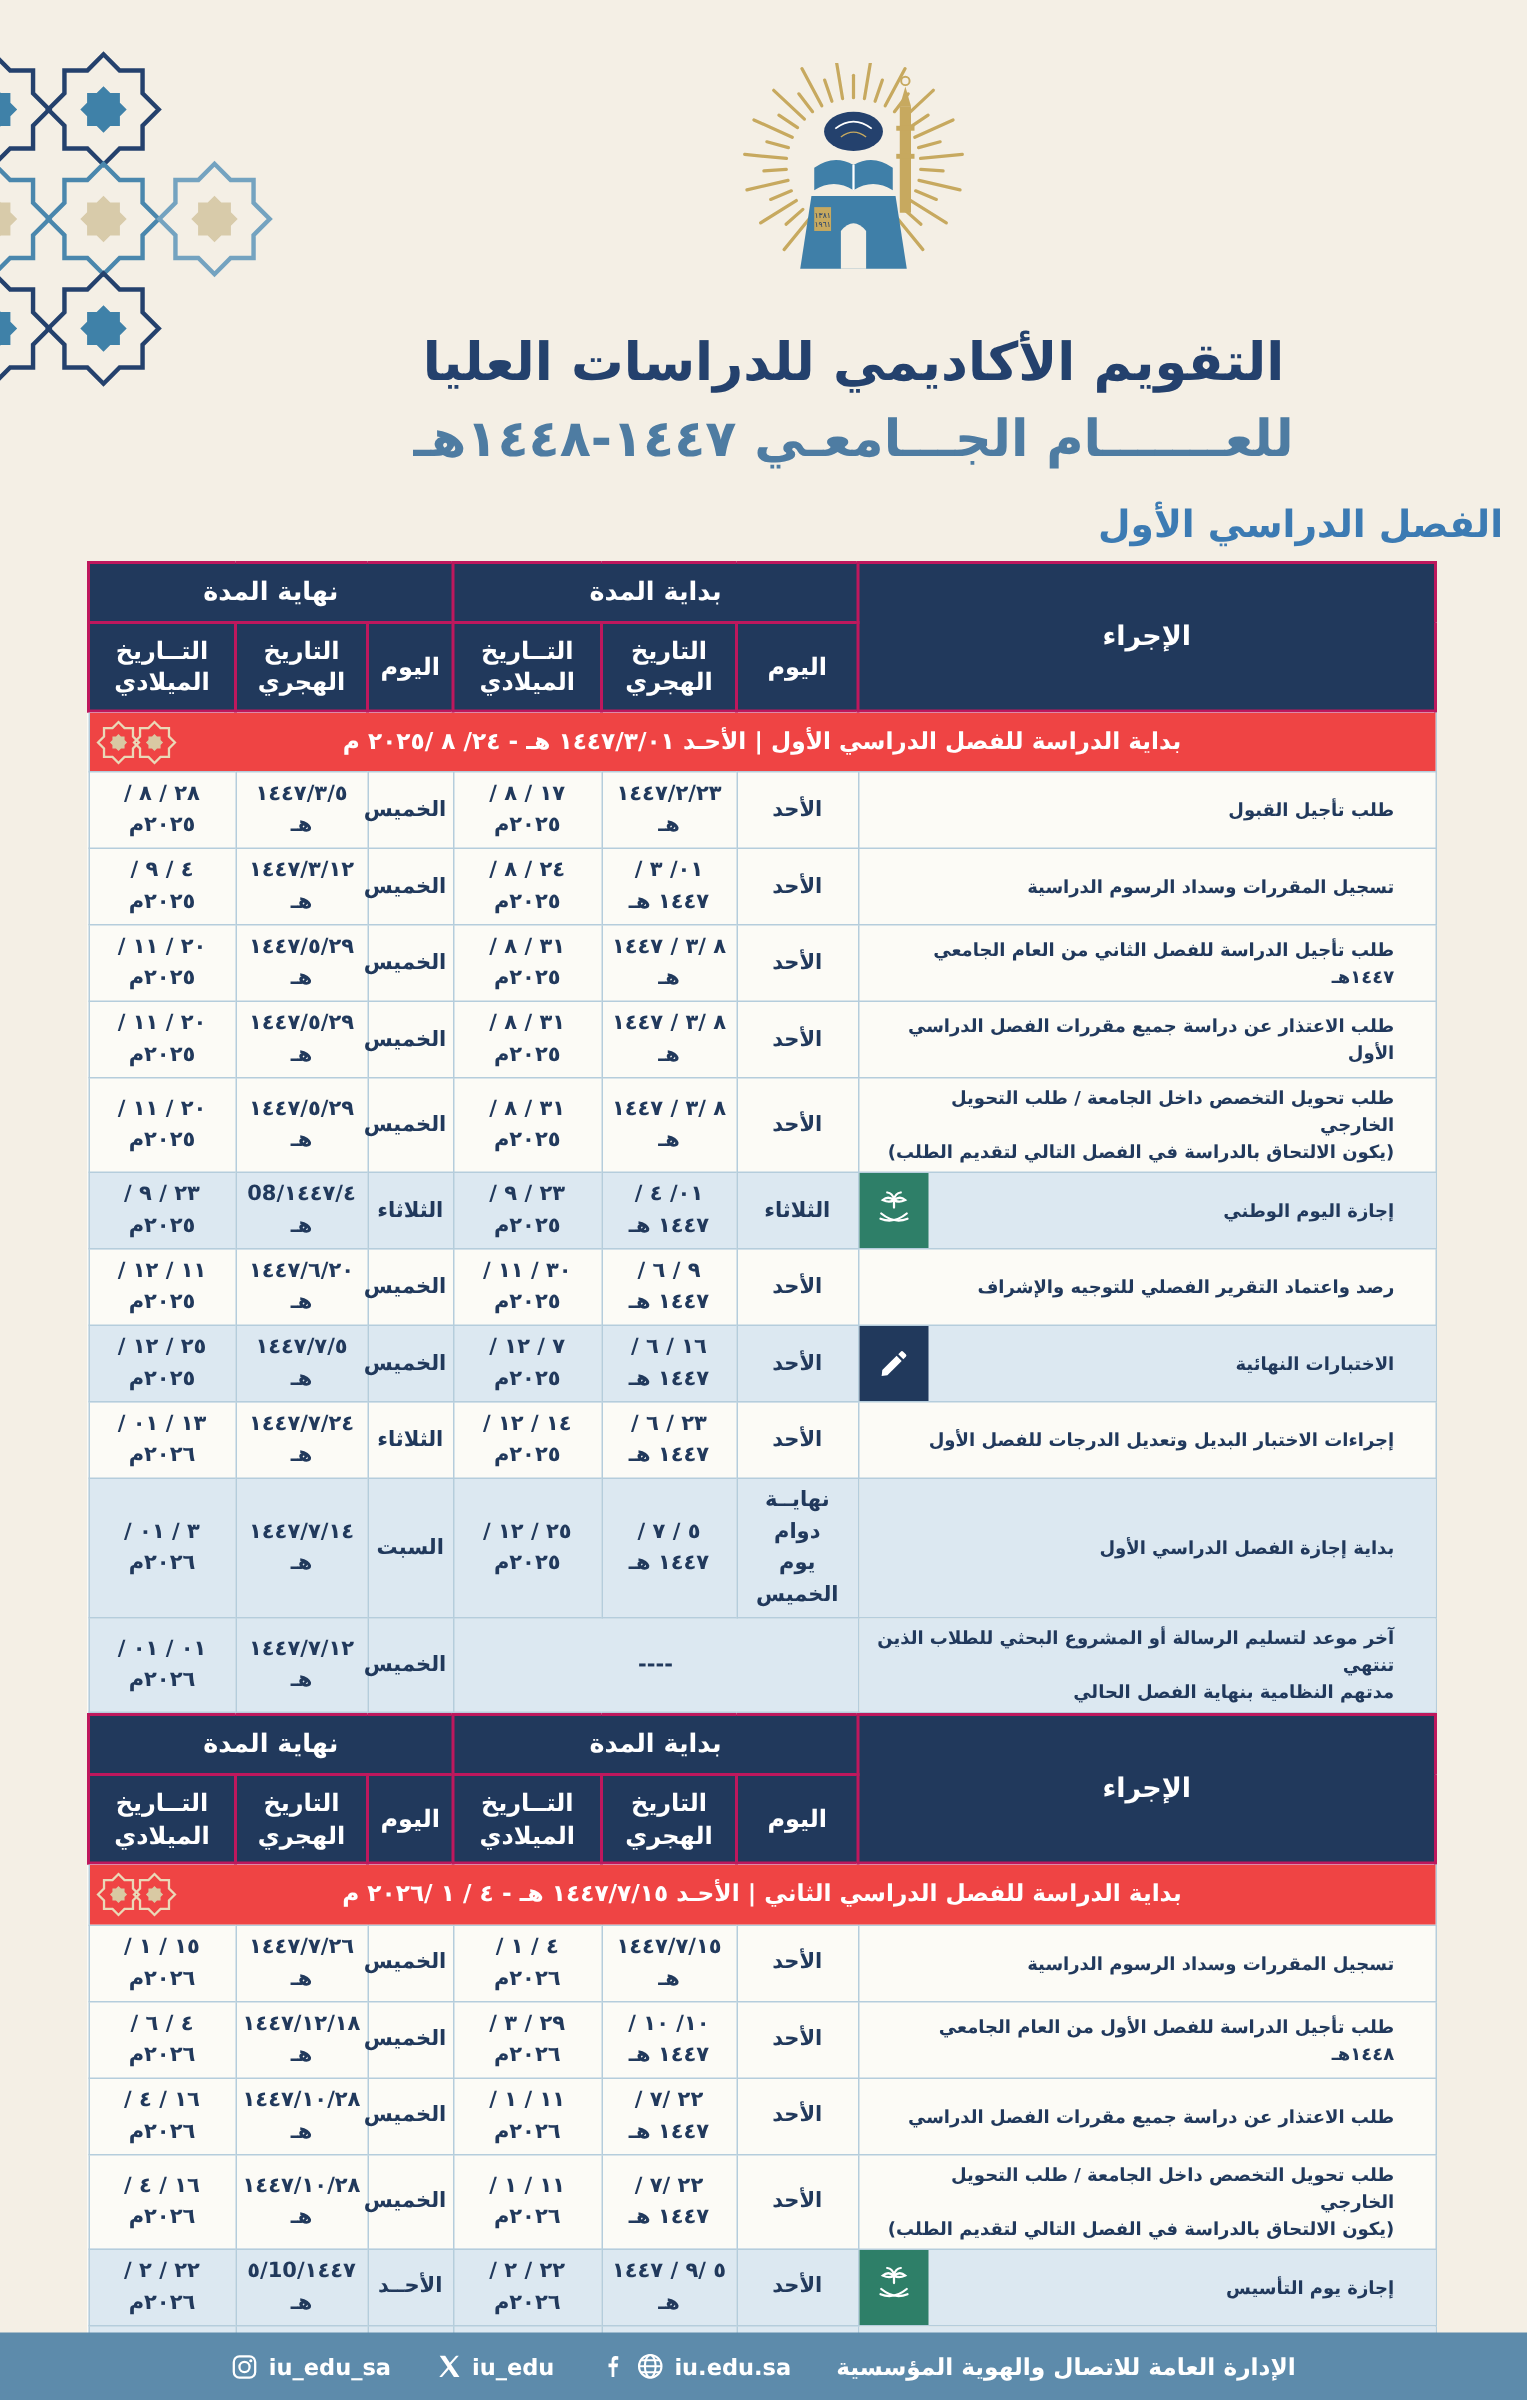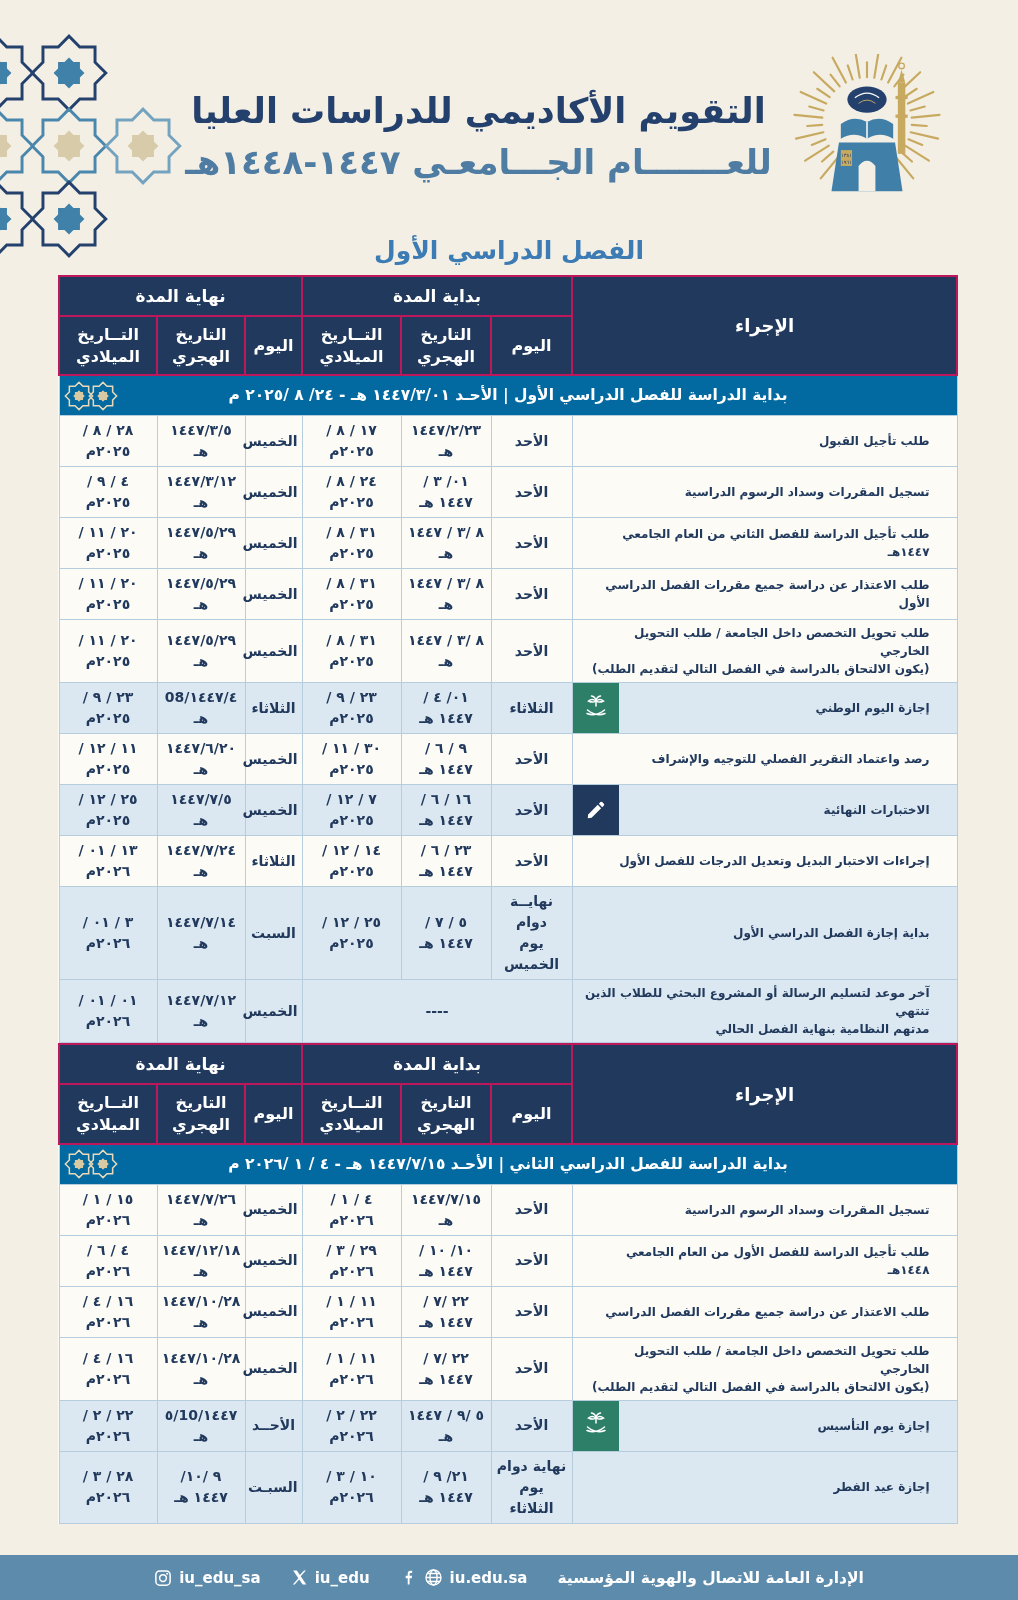--- a/index.html
+++ b/index.html
@@ -1,34 +1,34 @@
 <!DOCTYPE html>
 <html lang="ar" dir="rtl"><head>
 <meta charset="utf-8">
 <style>
   html,body{margin:0;padding:0}
   body{font-family:"DejaVu Sans",sans-serif;}
   .page{position:relative;width:1018px;height:1600px;background:#f4efe5;overflow:hidden;direction:rtl}
   
   #decor{position:absolute;top:26px;left:0;pointer-events:none}
   
-  .header{display:flex;flex-direction:row;align-items:center;justify-content:center;gap:9px;padding:54px 0 6px 0;padding-left:120px}
+  .header{display:flex;flex-direction:column;align-items:center;justify-content:center;gap:9px;padding:42px 0 6px 0;padding-left:120px}
   .titles{text-align:center}
   .title1{font-size:35px;font-weight:bold;color:#24416d;line-height:1.45}
   .title2{font-size:34px;font-weight:bold;color:#4e7ca2;line-height:1.5}
   
-  .section-title{text-align:center;font-size:25px;font-weight:bold;color:#3c7bb3;margin:10px 0 10px 0}
+  .section-title{font-size:25px;font-weight:bold;color:#3c7bb3;margin:10px 16px 10px 0}
   
   .tblwrap{margin:0 60px}
   table.cal{width:898px;border-collapse:collapse;table-layout:fixed;background:#fcfbf6;border:1px solid #b5cddc}
   table.cal thead th{background:#21395c;color:#fff;border:2px solid #be185d;font-weight:bold}
   table.cal thead tr.grp th{font-size:17px;padding:9px 4px}
   table.cal thead tr.sub th{font-size:16px;padding:7px 2px;line-height:1.35}
   th.h-act{font-size:18px !important}
-  tr.banner td{background:#0369a1;color:#fff;font-size:15.5px;font-weight:bold;text-align:center;padding:8px 4px;position:relative;border:none}
+  tr.banner td{background:#ef4444;color:#fff;font-size:15.5px;font-weight:bold;text-align:center;padding:8px 4px;position:relative;border:none}
   .bstars{position:absolute;left:10px;top:50%;transform:translateY(-50%);display:flex;gap:0}
   .bstars svg{margin-left:-6px}
   tbody td{border:1px solid #b5cddc;color:#21395c;font-size:14px;font-weight:bold;text-align:center;vertical-align:middle;padding:4px 4px;line-height:1.5;white-space:pre-line}
   td.act{text-align:right;padding:4px 27px 4px 8px;position:relative;font-size:12px}
   td.act.haspad{padding-left:52px}
   tr.hl td{background:#dce8f1}
   .cicon{position:absolute;left:0;top:0;bottom:0;width:46px;display:flex;align-items:center;justify-content:center}
   .cicon.flag{background:#2e7f68}
   .cicon.pen{background:#21395c}
   

